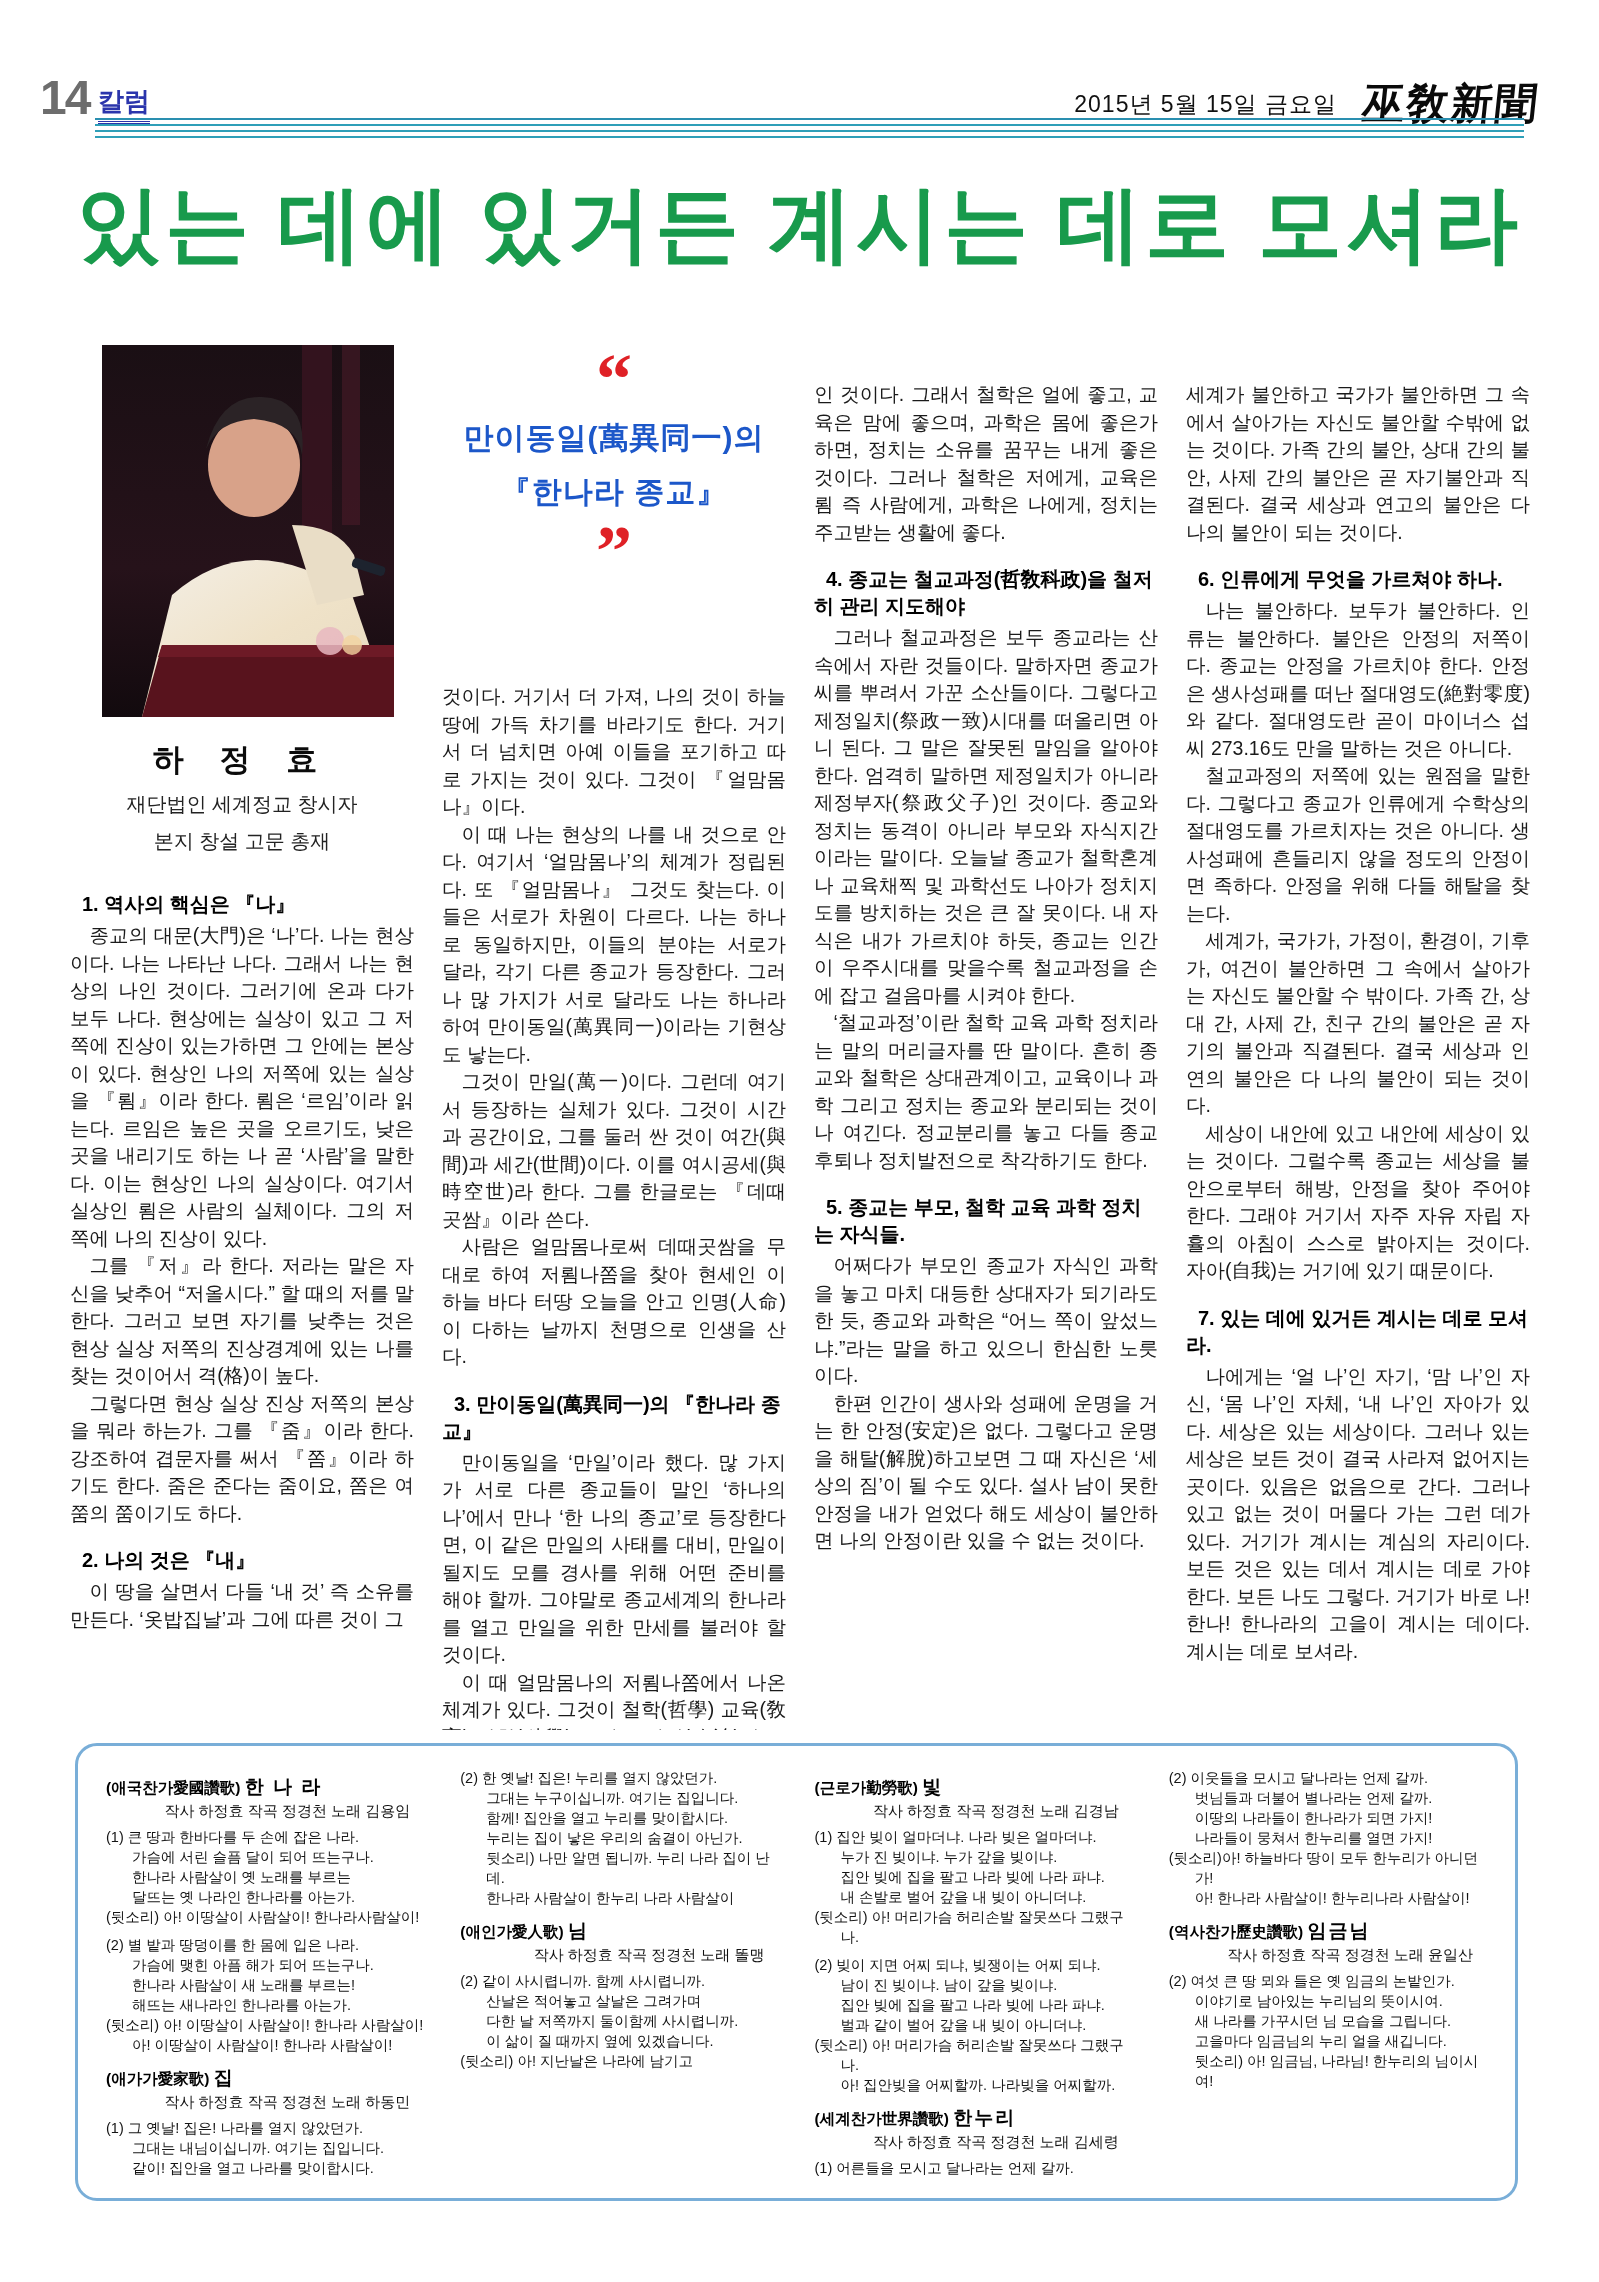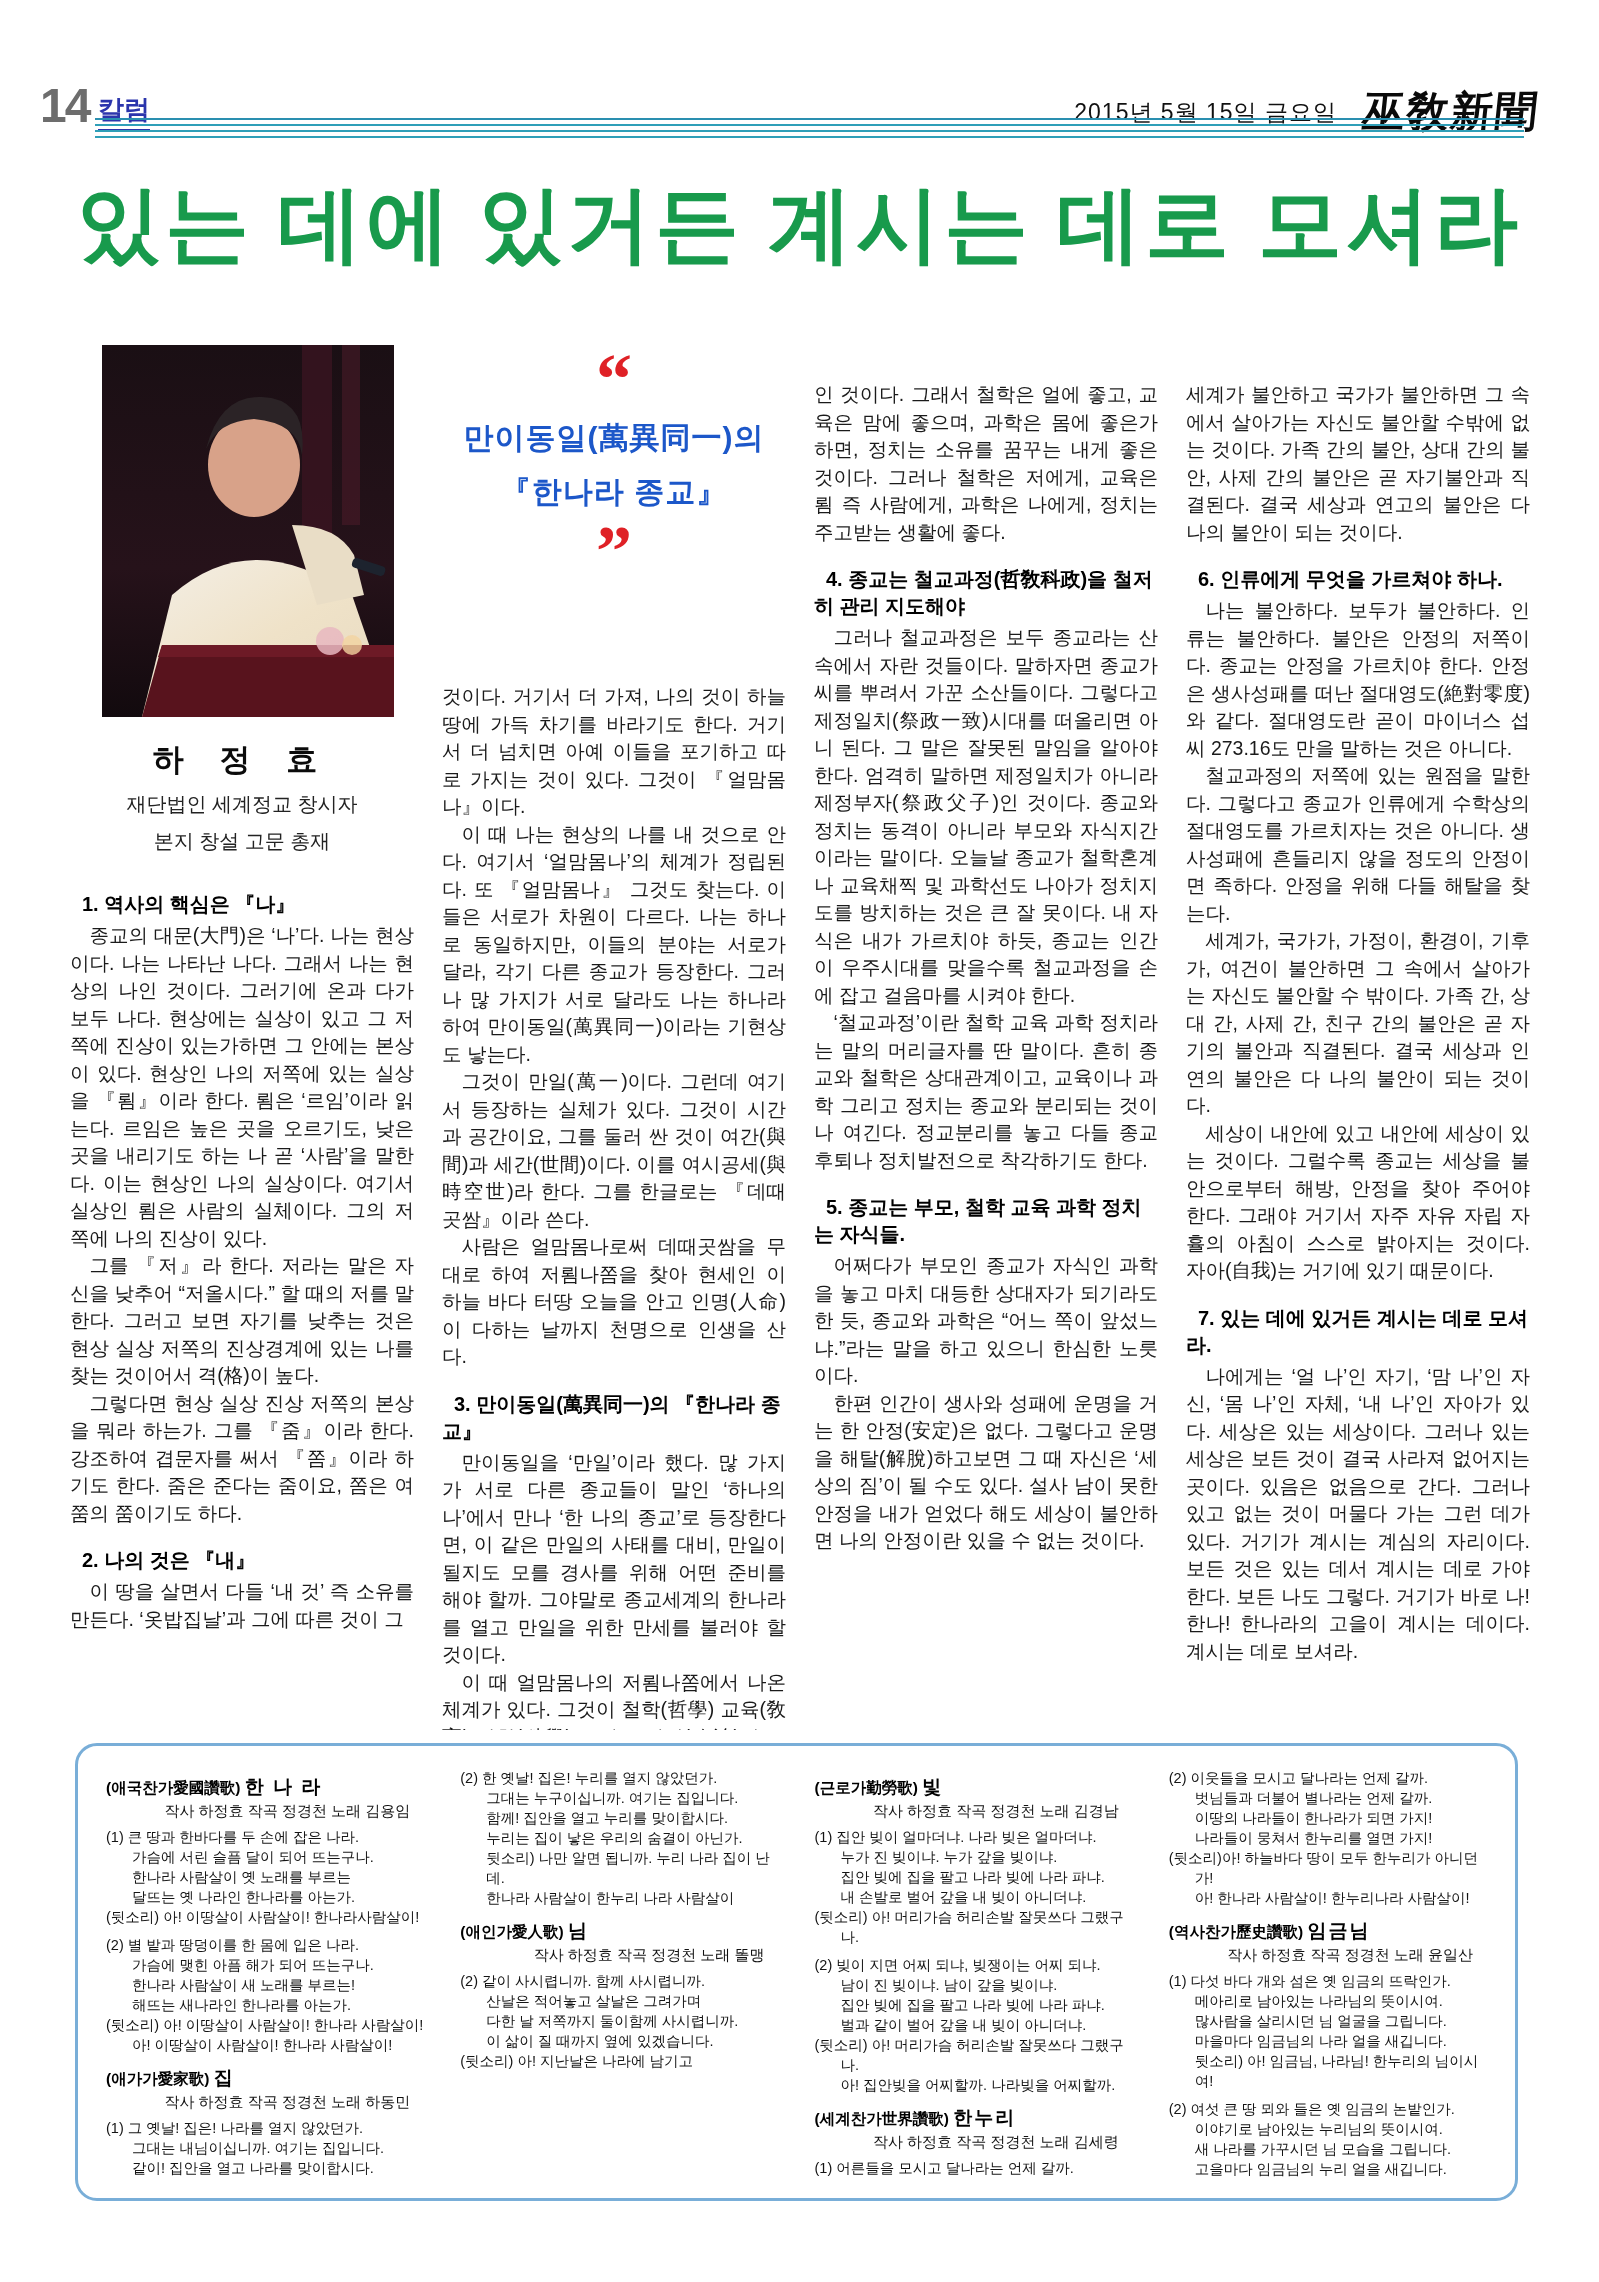--- a/index.html
+++ b/index.html
@@ -2,21 +2,21 @@
 <html lang="ko"><head>
 <meta charset="utf-8">
 <style>
   html,body{margin:0;padding:0;background:#e8e8e8;}
   .page{
     position:relative;width:1599px;height:2282px;background:#ffffff;
     margin:0 auto;overflow:hidden;
     font-family:"Liberation Sans",sans-serif;color:#151515;
   }
   
-  .hdr{position:absolute;top:70px;left:40px;right:60px;height:70px;}
+  .hdr{position:absolute;top:62px;left:40px;right:60px;height:70px;}
   .pageno{position:absolute;left:0;top:8px;font-size:48px;font-weight:bold;color:#6d6d6d;letter-spacing:-2px;}
   .seclabel{position:absolute;left:58px;top:22px;font-size:26px;font-weight:bold;color:#2b35ac;border-bottom:3px double #2b35ac;padding-bottom:2px;}
   .hdr-right{position:absolute;right:0;top:14px;display:flex;align-items:center;gap:26px;}
   .hdr-date{font-size:23px;color:#101010;letter-spacing:1px;}
   .masthead{font-family:"Liberation Serif",serif;font-size:42px;font-weight:bold;color:#0a0a0a;transform:skewX(-6deg);letter-spacing:2px;}
   .rules{position:absolute;top:118px;left:95px;right:75px;}
   .rules div{height:2px;background:#2f9fb8;margin-bottom:4px;}
   .rules div:nth-child(1){background:#2a8fb0;}
   
   .headline{
@@ -240,27 +240,20 @@
           <div>(2) 이웃들을 모시고 달나라는 언제 갈까.</div>
           <div class="vcont">벗님들과 더불어 별나라는 언제 갈까.</div>
           <div class="vcont">이땅의 나라들이 한나라가 되면 가지!</div>
           <div class="vcont">나라들이 뭉쳐서 한누리를 열면 가지!</div>
           <div>(뒷소리)아! 하늘바다 땅이 모두 한누리가 아니던가!</div>
           <div class="vcont">아! 한나라 사람살이! 한누리나라 사람살이!</div>
         </div>
         <div class="lyr-title"><span class="tag">(역사찬가歷史讚歌) </span><span class="nm">임금님</span></div>
         <div class="lyr-credit">작사 하정효  작곡 정경천  노래 윤일산</div>
         <div class="lyr-verse">
-          <div>(1) 다섯 바다 개와 섬은 옛 임금의 뜨락인가.</div>
-          <div class="vcont">메아리로 남아있는 나라님의 뜻이시여.</div>
-          <div class="vcont">많사람을 살리시던 님 얼굴을 그립니다.</div>
-          <div class="vcont">마을마다 임금님의 나라 얼을 새깁니다.</div>
-          <div class="vcont">뒷소리) 아! 임금님, 나라님! 한누리의 님이시여!</div>
-        </div>
-        <div class="lyr-verse">
           <div>(2) 여섯 큰 땅 뫼와 들은 옛 임금의 논밭인가.</div>
           <div class="vcont">이야기로 남아있는 누리님의 뜻이시여.</div>
           <div class="vcont">새 나라를 가꾸시던 님 모습을 그립니다.</div>
           <div class="vcont">고을마다 임금님의 누리 얼을 새깁니다.</div>
           <div class="vcont">뒷소리) 아! 임금님, 나라님! 한누리의 님이시여!</div>
         </div>
       </div>
   </div>
 
 </div>

